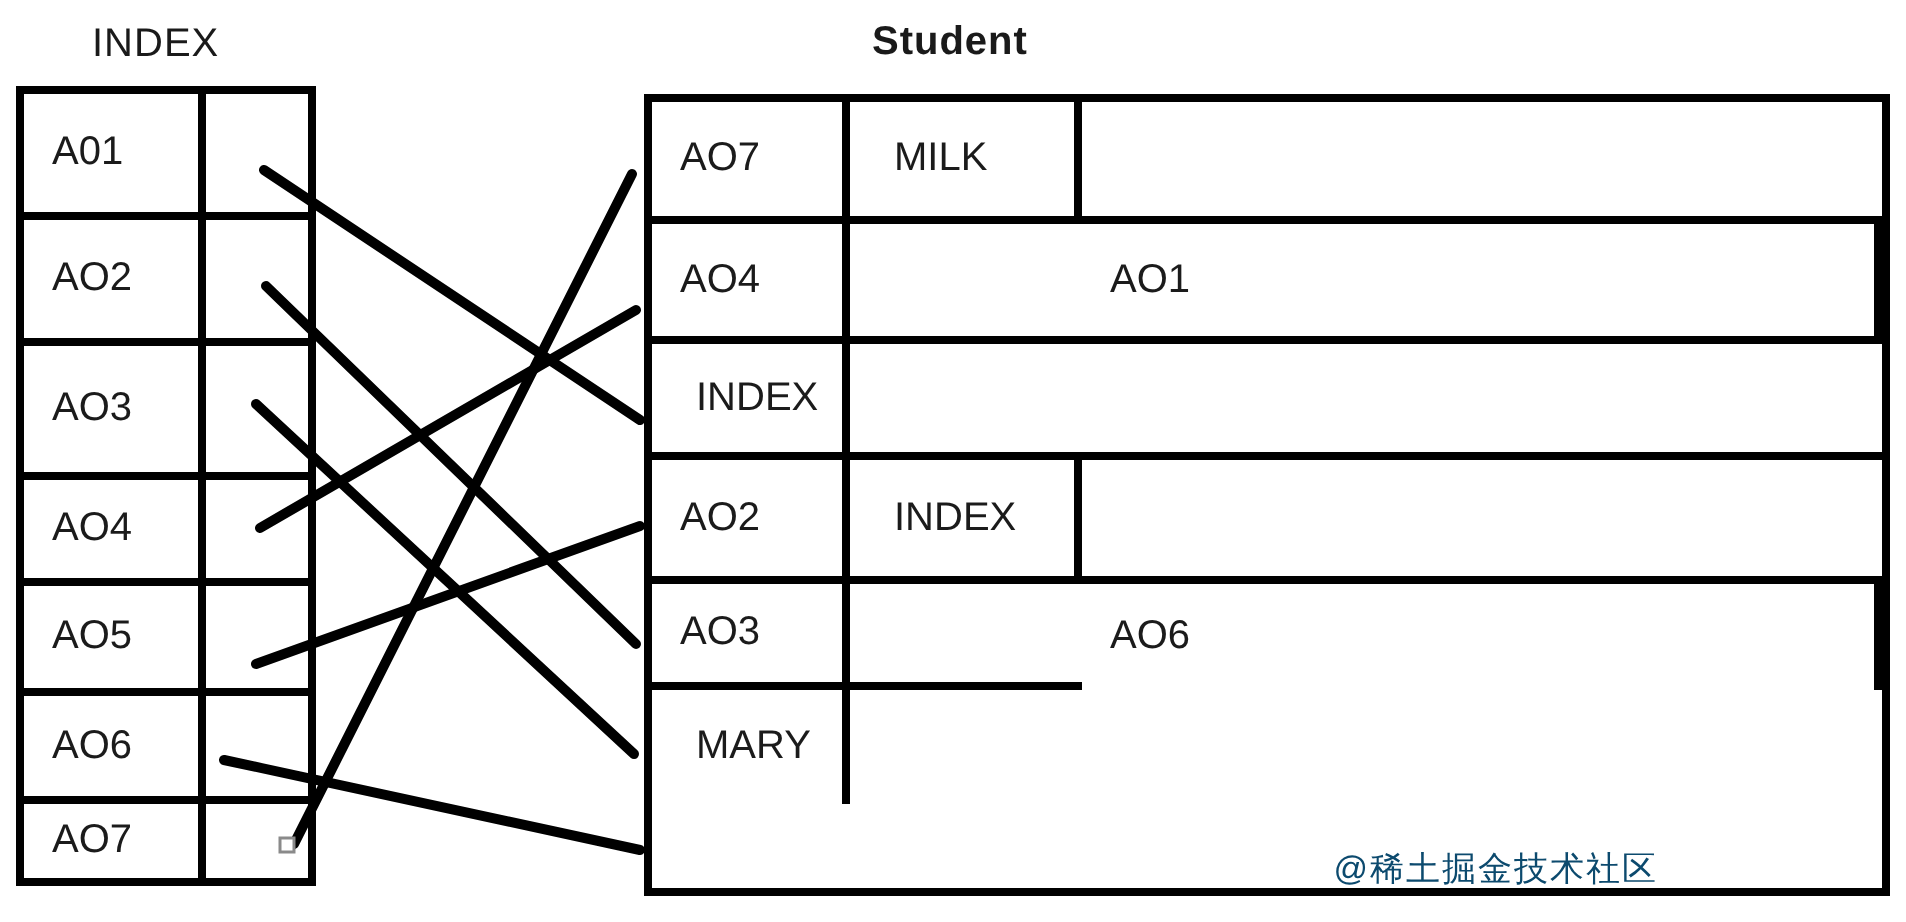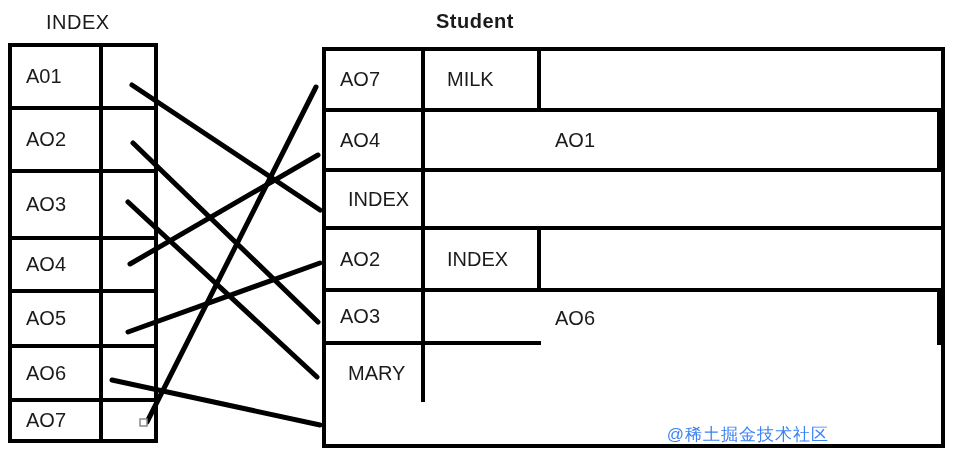--- a/index.html
+++ b/index.html
@@ -119,15 +119,15 @@
       <line x1="132" y1="85" x2="320" y2="210" stroke="#000000" stroke-width="5" stroke-linecap="round"></line>
       <line x1="133" y1="143" x2="318" y2="322" stroke="#000000" stroke-width="5" stroke-linecap="round"></line>
       <line x1="128" y1="202" x2="317" y2="377" stroke="#000000" stroke-width="5" stroke-linecap="round"></line>
       <line x1="130" y1="264" x2="318" y2="155" stroke="#000000" stroke-width="5" stroke-linecap="round"></line>
       <line x1="128" y1="332" x2="320" y2="263" stroke="#000000" stroke-width="5" stroke-linecap="round"></line>
       <line x1="112" y1="380" x2="320" y2="425" stroke="#000000" stroke-width="5" stroke-linecap="round"></line>
       <line x1="147" y1="422" x2="316" y2="87" stroke="#000000" stroke-width="5" stroke-linecap="round"></line>
       <rect x="140" y="419" width="7" height="7" fill="#ffffff" stroke="#8a8a8a" stroke-width="1.5"></rect>
     </svg>
 
-  <div class="watermark" style="color: #3b82f6;">@稀土掘金技术社区</div>
+  <div class="watermark" style="color: #0c4a6e;">@稀土掘金技术社区</div>
 
 </div>
 
 </body></html>

